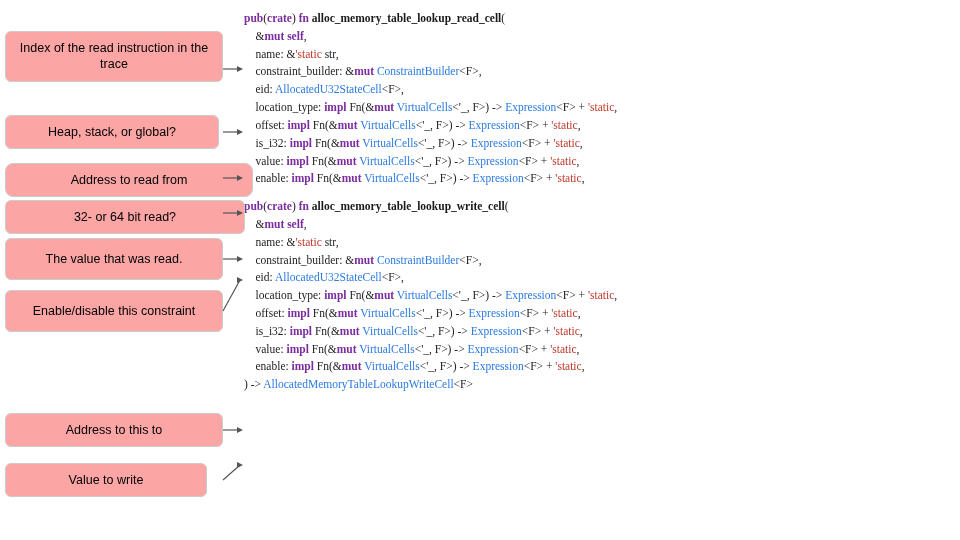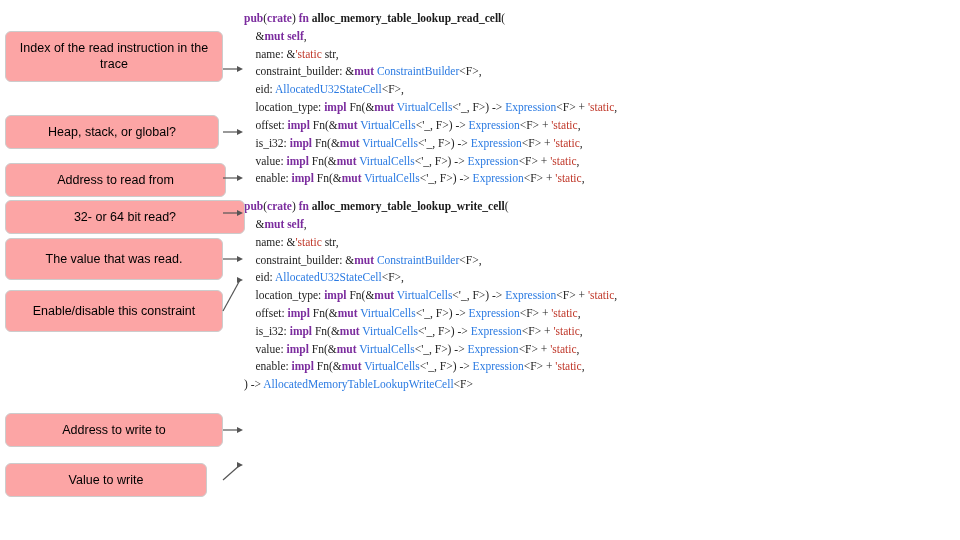--- a/index.html
+++ b/index.html
@@ -81,40 +81,40 @@
     <div class="annotation-box" style="top:31px;left:5px;width:218px;">
       <span>Index of the read
 instruction in the
 trace</span>
     </div>
 
     <div class="annotation-box" style="top:115px;left:5px;width:214px;">
       <span>Heap, stack, or global?</span>
     </div>
 
-    <div class="annotation-box" style="top:163px;left:5px;width:221px;">
+    <div class="annotation-box" style="top:163px;left:5px;width:248px;border-radius:8px;">
       <span>Address to read from</span>
     </div>
 
     <div class="annotation-box" style="top:200px;left:5px;width:240px;">
       <span>32- or 64 bit read?</span>
     </div>
 
     <div class="annotation-box" style="top:238px;left:5px;width:218px;height:42px;display:flex;align-items:center;justify-content:center;">
       <span>The value that was
 read.</span>
     </div>
 
     <div class="annotation-box" style="top:290px;left:5px;width:218px;height:42px;display:flex;align-items:center;justify-content:center;">
       <span>Enable/disable
 this constraint</span>
     </div>
 
     <div class="annotation-box" style="top:413px;left:5px;width:218px;">
-      <span>Address to write to</span>
+      <span>Address to this to</span>
     </div>
 
     <div class="annotation-box" style="top:463px;left:5px;width:202px;">
       <span>Value to write</span>
     </div>
   </div>
 
   <svg class="connectors">
 
     <line x1="223" y1="69" x2="240" y2="69" stroke="#555" stroke-width="1.2"></line>

